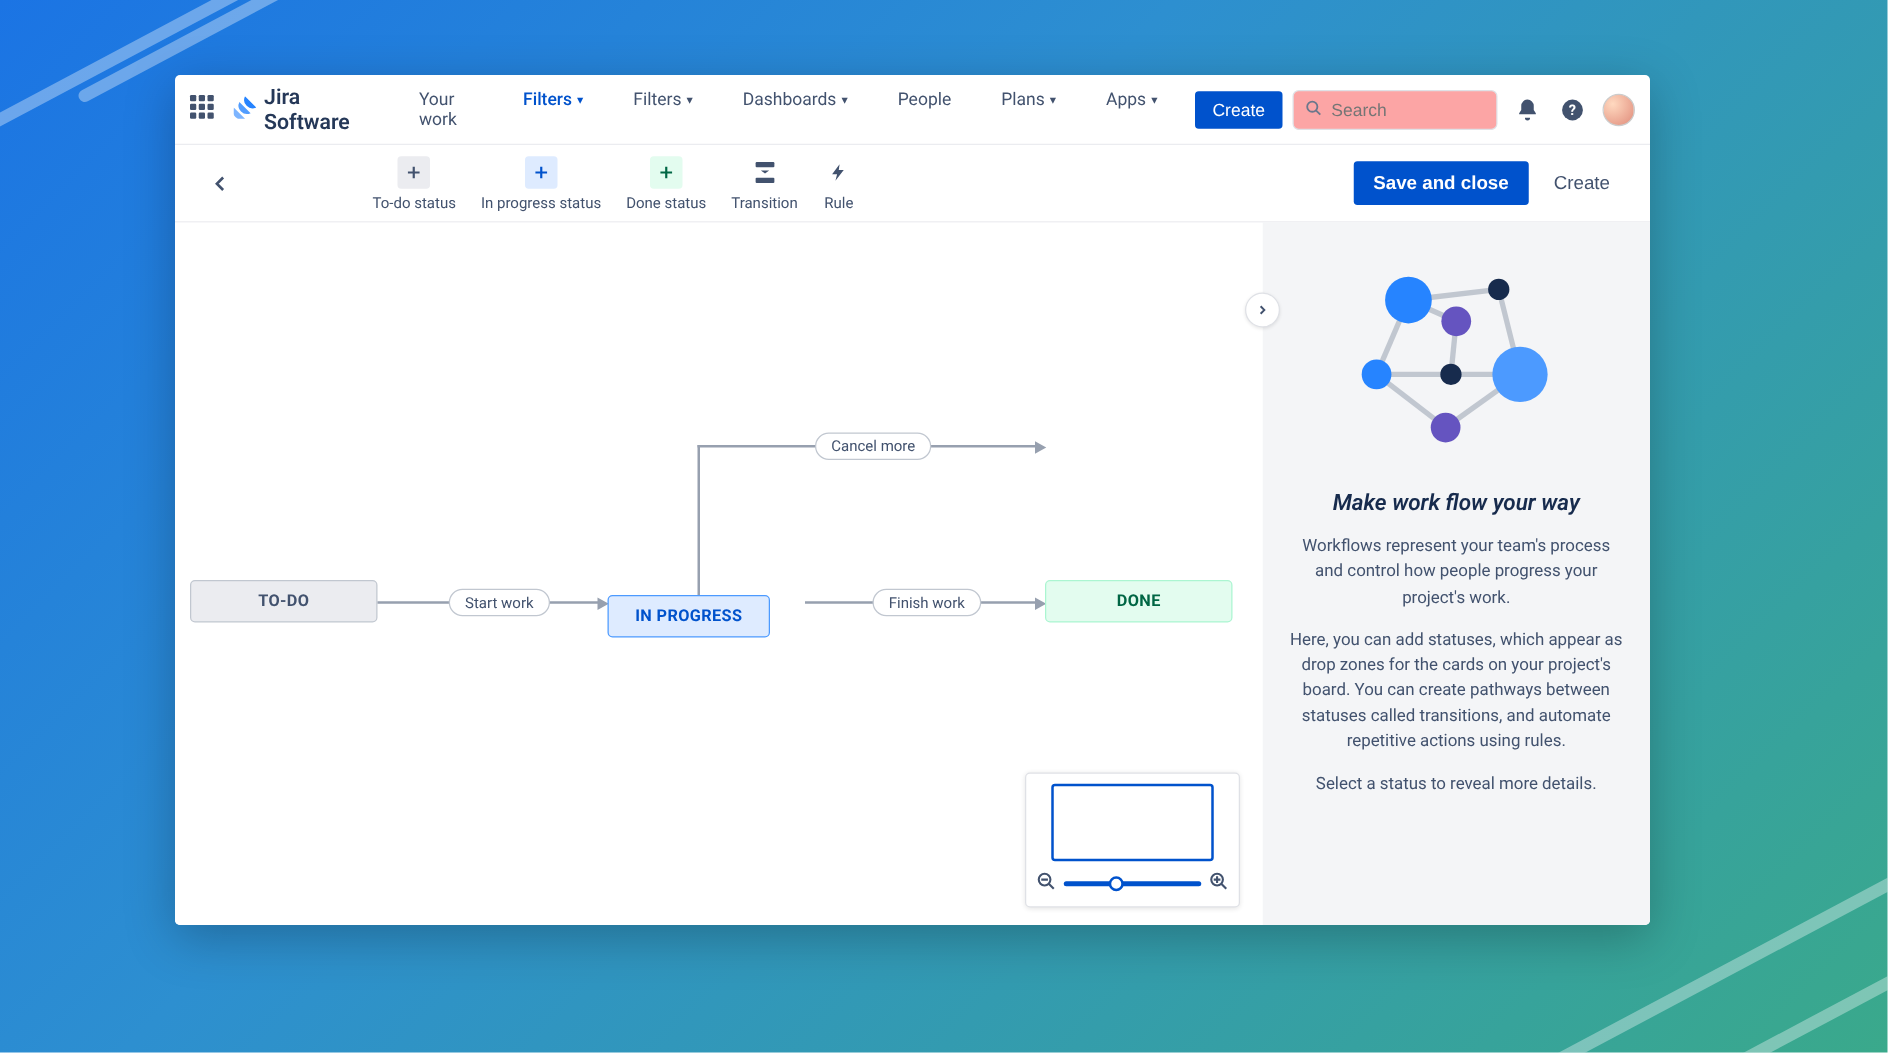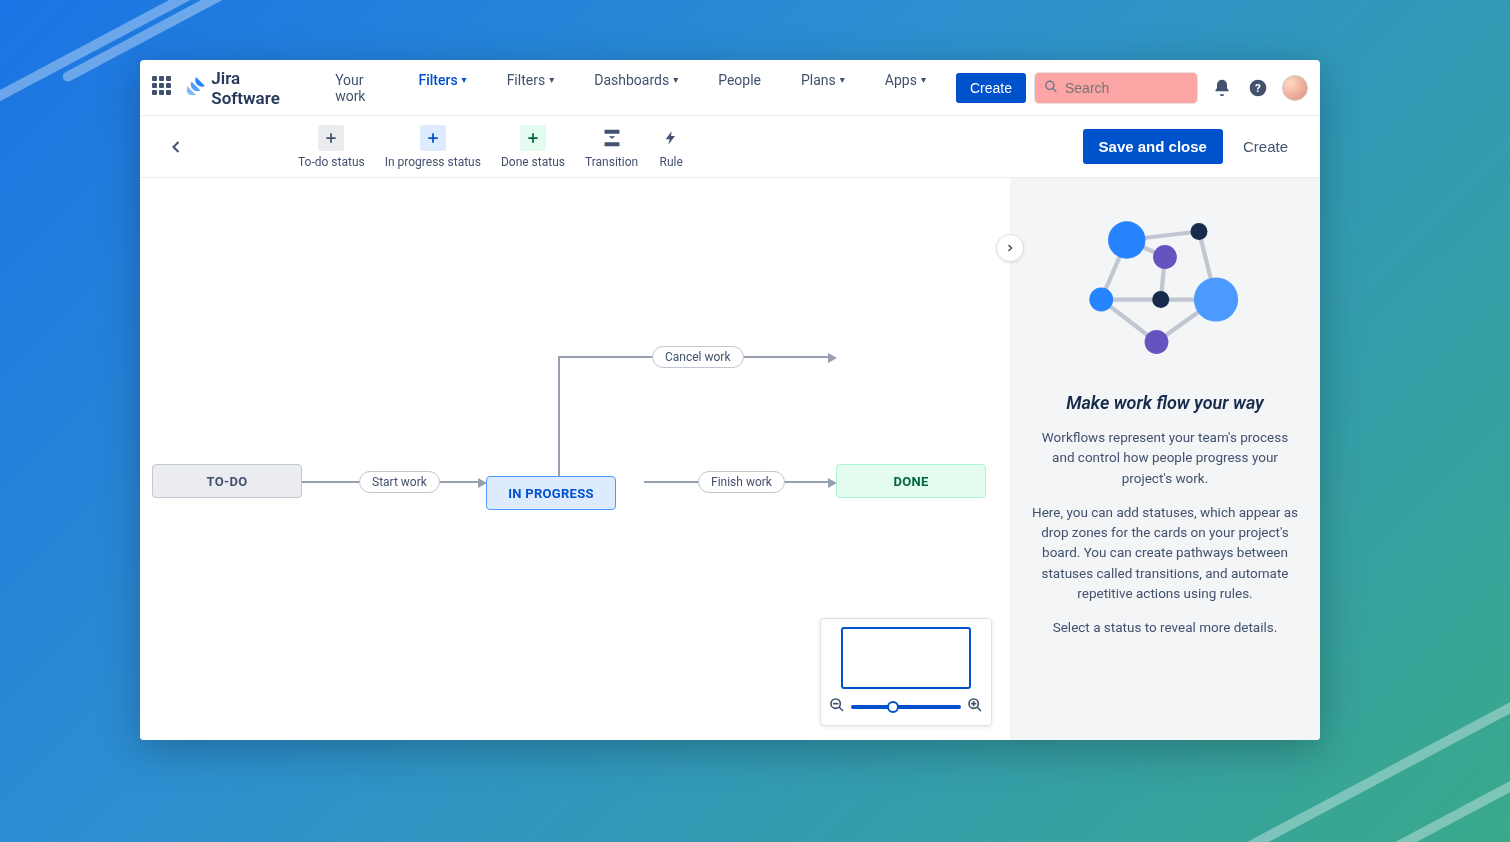--- a/index.html
+++ b/index.html
@@ -241,21 +241,21 @@
       <button class="btn-subtle">Create</button>
     </div>
   </div>
 
   <div class="main">
     <div class="canvas">
 
       <div class="conn v" style="left:418px; top:178px; height:125px;"></div>
       <div class="conn h" style="left:418px; top:178px; width:272px;"></div>
       <div class="arrowhead" style="left:688px; top:179px;"></div>
-      <div class="trans-label" style="left:512px; top:168px;">Cancel work</div>
+      <div class="trans-label" style="left:512px; top:168px;">Cancel more</div>
 
       <div class="node todo" style="left:12px; top:286px; width:150px;">TO-DO</div>
       <div class="conn h" style="left:162px; top:303px; width:178px;"></div>
       <div class="arrowhead" style="left:338px; top:304px;"></div>
       <div class="trans-label" style="left:219px; top:293px;">Start work</div>
 
       <div class="node inprog" style="left:346px; top:298px; width:130px;">IN PROGRESS</div>
       <div class="conn h" style="left:504px; top:303px; width:186px;"></div>
       <div class="arrowhead" style="left:688px; top:304px;"></div>
       <div class="trans-label" style="left:558px; top:293px;">Finish work</div>

